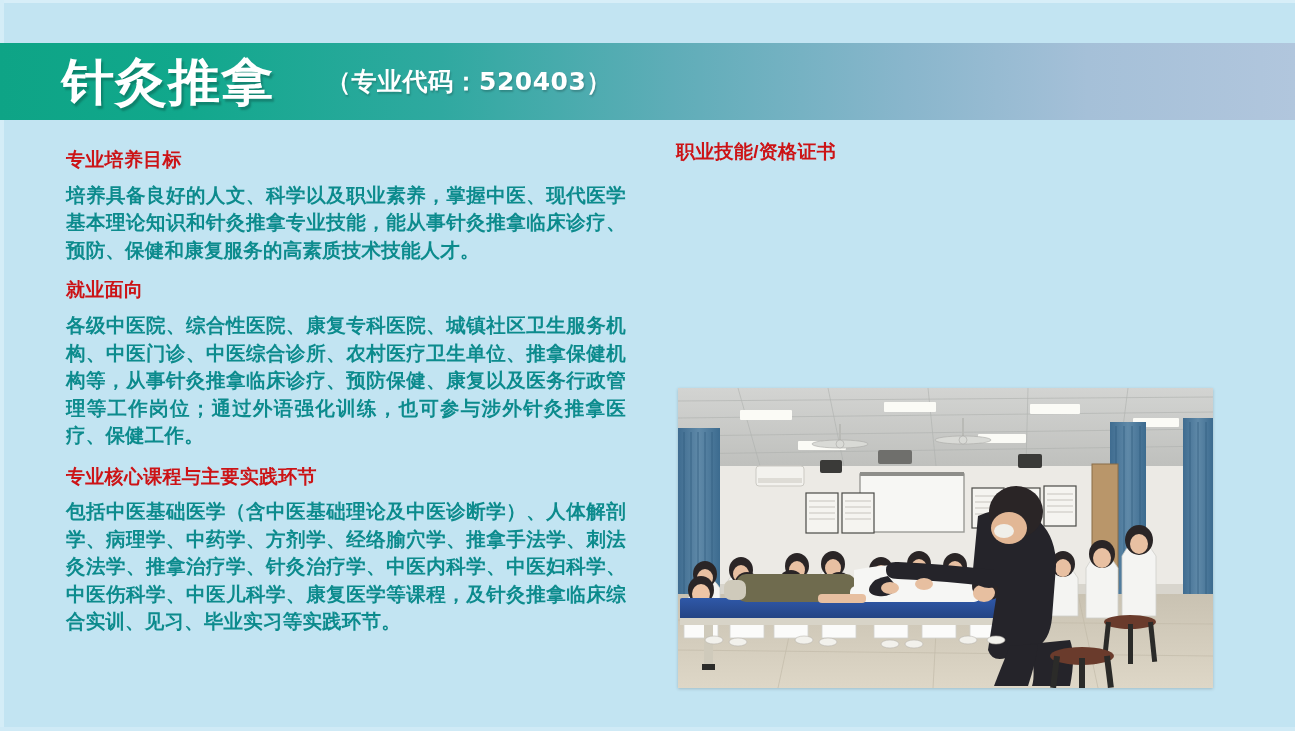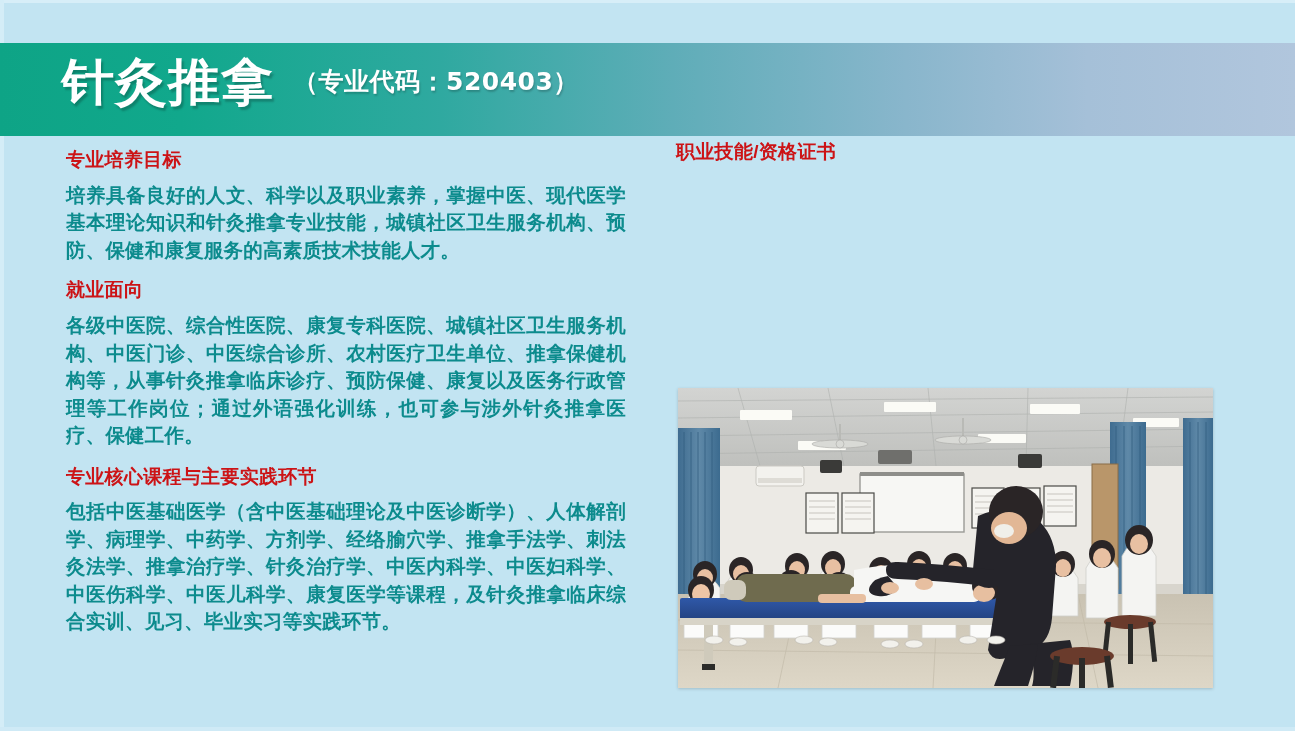--- a/index.html
+++ b/index.html
@@ -41,21 +41,21 @@
     width: 1295px; height: 4px;
     background: #cfeaf6;
   }
 
   
   #header-banner {
     position: absolute;
     left: 0;
     top: 43px;
     width: 1295px;
-    height: 93px;
+    height: 77px;
     background: linear-gradient(to right,
         #0ea486 0%,
         #11a88c 14%,
         #2fa9a0 34%,
         #5fadb8 52%,
         #89b6cc 70%,
         #a5c0d8 84%,
         #b1c6dd 100%);
   }
   #header-inner {
@@ -72,21 +72,21 @@
     font-weight: 700;
     letter-spacing: 1px;
     line-height: 1;
     transform: scaleX(1.04);
     transform-origin: left center;
     text-shadow: 2px 3px 2px rgba(0,0,0,0.22);
     white-space: nowrap;
     font-family: "DejaVu Sans", "Liberation Sans", sans-serif;
   }
   #banner-code {
-    margin-left: 27px;
+    margin-left: 60px;
     color: #ffffff;
     font-size: 25px;
     font-weight: 700;
     letter-spacing: 0.5px;
     text-shadow: 1px 2px 2px rgba(0,0,0,0.20);
     white-space: nowrap;
     font-family: "DejaVu Sans", "Liberation Sans", sans-serif;
     text-align: center;
   }
 
@@ -157,21 +157,21 @@
     <div id="header-inner">
       <div id="banner-title">针灸推拿</div>
       <div id="banner-code">（专业代码：520403）</div>
     </div>
   </div>
 
   <div id="col-left">
 
     <div class="section" id="sec-goal">
       <h2 class="section-heading">专业培养目标</h2>
-      <p class="section-body">培养具备良好的人文、科学以及职业素养，掌握中医、现代医学基本理论知识和针灸推拿专业技能，城镇社区卫生服务机构、预防、保健和康复服务的高素质技术技能人才。</p>
+      <p class="section-body">培养具备良好的人文、科学以及职业素养，掌握中医、现代医学基本理论知识和针灸推拿专业技能，能从事针灸推拿临床诊疗、预防、保健和康复服务的高素质技术技能人才。</p>
     </div>
 
     <div class="section" id="sec-employment">
       <h2 class="section-heading">就业面向</h2>
       <p class="section-body">各级中医院、综合性医院、康复专科医院、城镇社区卫生服务机构、中医门诊、中医综合诊所、农村医疗卫生单位、推拿保健机构等，从事针灸推拿临床诊疗、预防保健、康复以及医务行政管理等工作岗位；通过外语强化训练，也可参与涉外针灸推拿医疗、保健工作。</p>
     </div>
 
     <div class="section" id="sec-courses">
       <h2 class="section-heading">专业核心课程与主要实践环节</h2>
       <p class="section-body">包括中医基础医学（含中医基础理论及中医诊断学）、人体解剖学、病理学、中药学、方剂学、经络腧穴学、推拿手法学、刺法灸法学、推拿治疗学、针灸治疗学、中医内科学、中医妇科学、中医伤科学、中医儿科学、康复医学等课程，及针灸推拿临床综合实训、见习、毕业实习等实践环节。</p>

